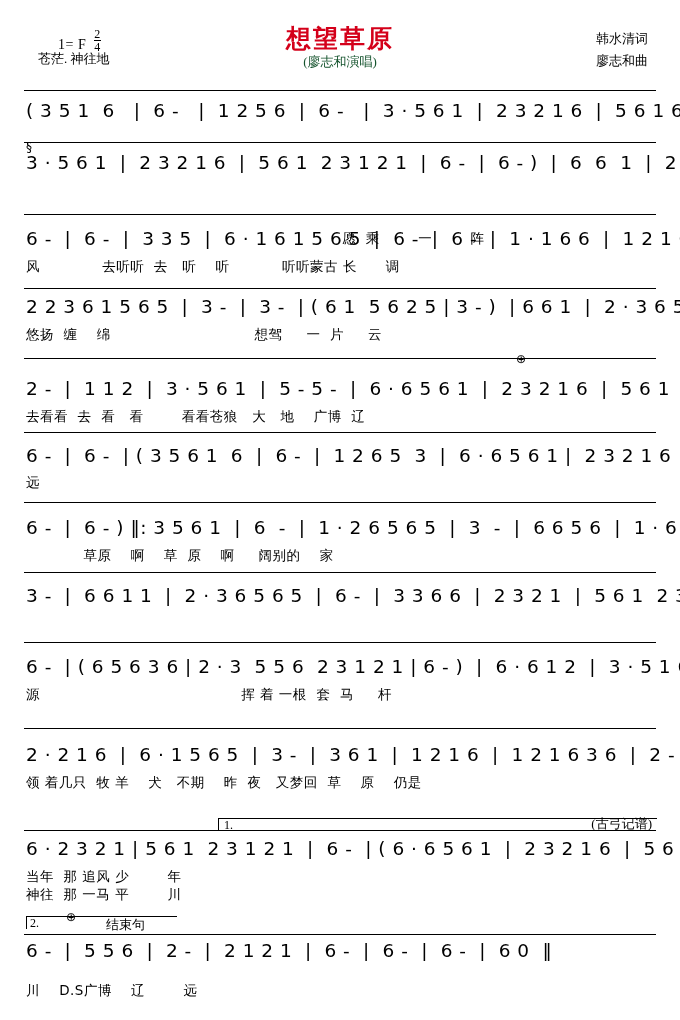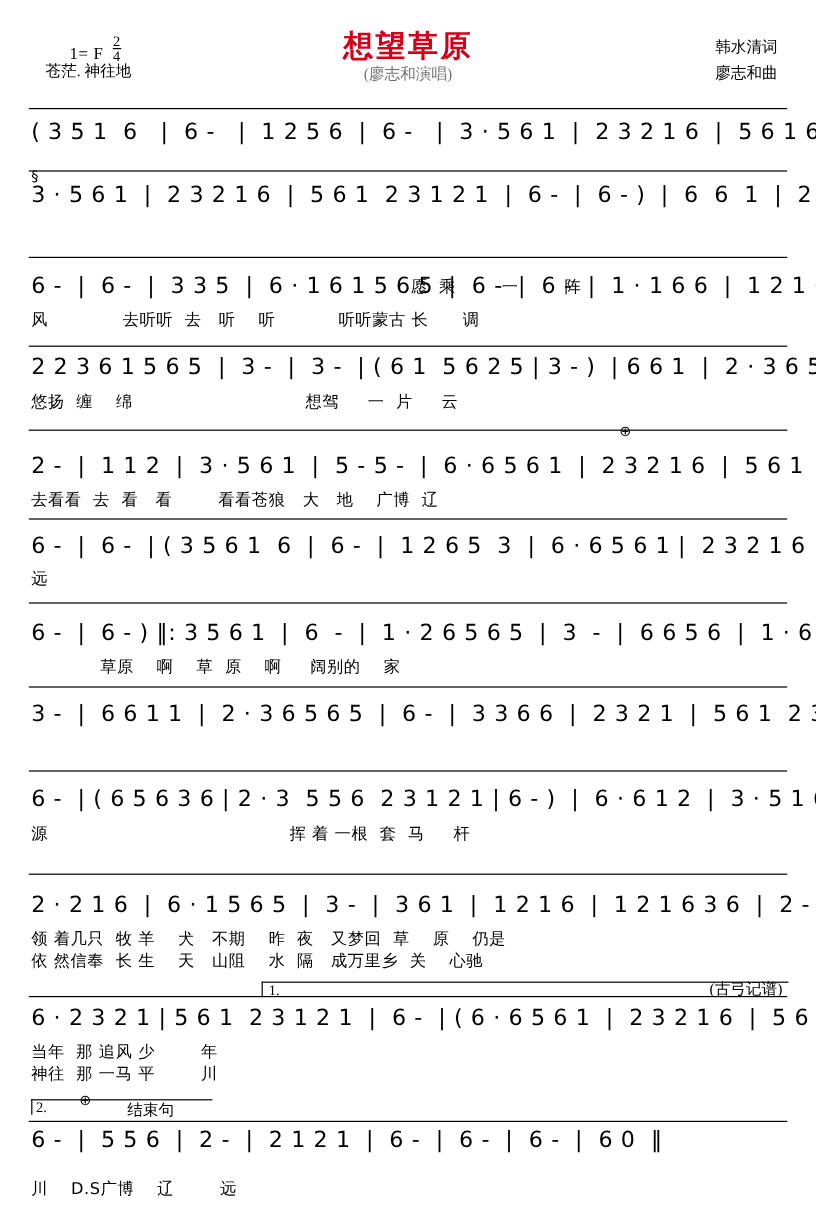--- a/index.html
+++ b/index.html
@@ -30,21 +30,21 @@
     position:absolute;left:38px;top:50px;font-size:13px;
   }
   .title{
     position:absolute;left:0;right:0;top:22px;text-align:center;
     font-size:25px;font-weight:bold;color:#d4001a;
     font-family:"DejaVu Sans","Liberation Sans",sans-serif;
     letter-spacing:2px;
   }
   .subtitle{
     position:absolute;left:0;right:0;top:53px;text-align:center;
-    font-size:13px;color:#737373;
+    font-size:13px;color:#14532d;
   }
   .credit1{position:absolute;right:32px;top:30px;font-size:13px;}
   .credit2{position:absolute;right:32px;top:52px;font-size:13px;}
 
   .footer-note{
     position:absolute;right:28px;bottom:28px;font-size:13px;
   }
   .fine-label{
     position:absolute;font-size:12px;
   }
@@ -124,21 +124,20 @@
   <div class="hline" style="top:572px;"></div>
   <div class="line" style="top:585px;">3 -  |  6 6 1 1  |  2 · 3 6 5 6 5  |  6 -  |  3 3 6 6  |  2 3 2 1  |  5 6 1  2 3 1 2 1</div>
 
   <div class="hline" style="top:642px;"></div>
   <div class="line" style="top:656px;">6 -  | ( 6 5 6 3 6 | 2 · 3  5 5 6  2 3 1 2 1 | 6 - )  |  6 · 6 1 2  |  3 · 5 1 6 5  |  6 -</div>
   <div class="lyrline" style="top:686px;">源                                          挥 着 一根  套  马     杆</div>
 
   <div class="hline" style="top:728px;"></div>
   <div class="line" style="top:744px;">2 · 2 1 6  |  6 · 1 5 6 5  |  3 -  |  3 6 1  |  1 2 1 6  |  1 2 1 6 3 6  |  2 -  |  3 5 6</div>
   <div class="lyrline" style="top:774px;">领 着几只  牧 羊    犬   不期    昨  夜   又梦回  草    原    仍是</div>
-  <div class="lyrline" style="top:792px;">依 然信奉  长 生    天   山阻    水  隔   成万里乡  关    心驰</div>
 
   <div style="position:absolute;left:218px;top:818px;width:438px;border-top:1px solid #000;border-left:1px solid #000;height:12px;"></div>
   <div class="fine-label" style="left:224px;top:818px;">1.</div>
 
   <div class="hline" style="top:830px;"></div>
   <div class="line" style="top:838px;">6 · 2 3 2 1 | 5 6 1  2 3 1 2 1  |  6 -  | ( 6 · 6 5 6 1  |  2 3 2 1 6  |  5 6 1  2 3 1 2 1 | 6 - | 6 - )</div>
   <div class="lyrline" style="top:868px;">当年  那 追风 少        年</div>
   <div class="lyrline" style="top:886px;">神往  那 一马 平        川</div>
 
   <div style="position:absolute;left:26px;top:916px;width:150px;border-top:1px solid #000;border-left:1px solid #000;height:12px;"></div>

